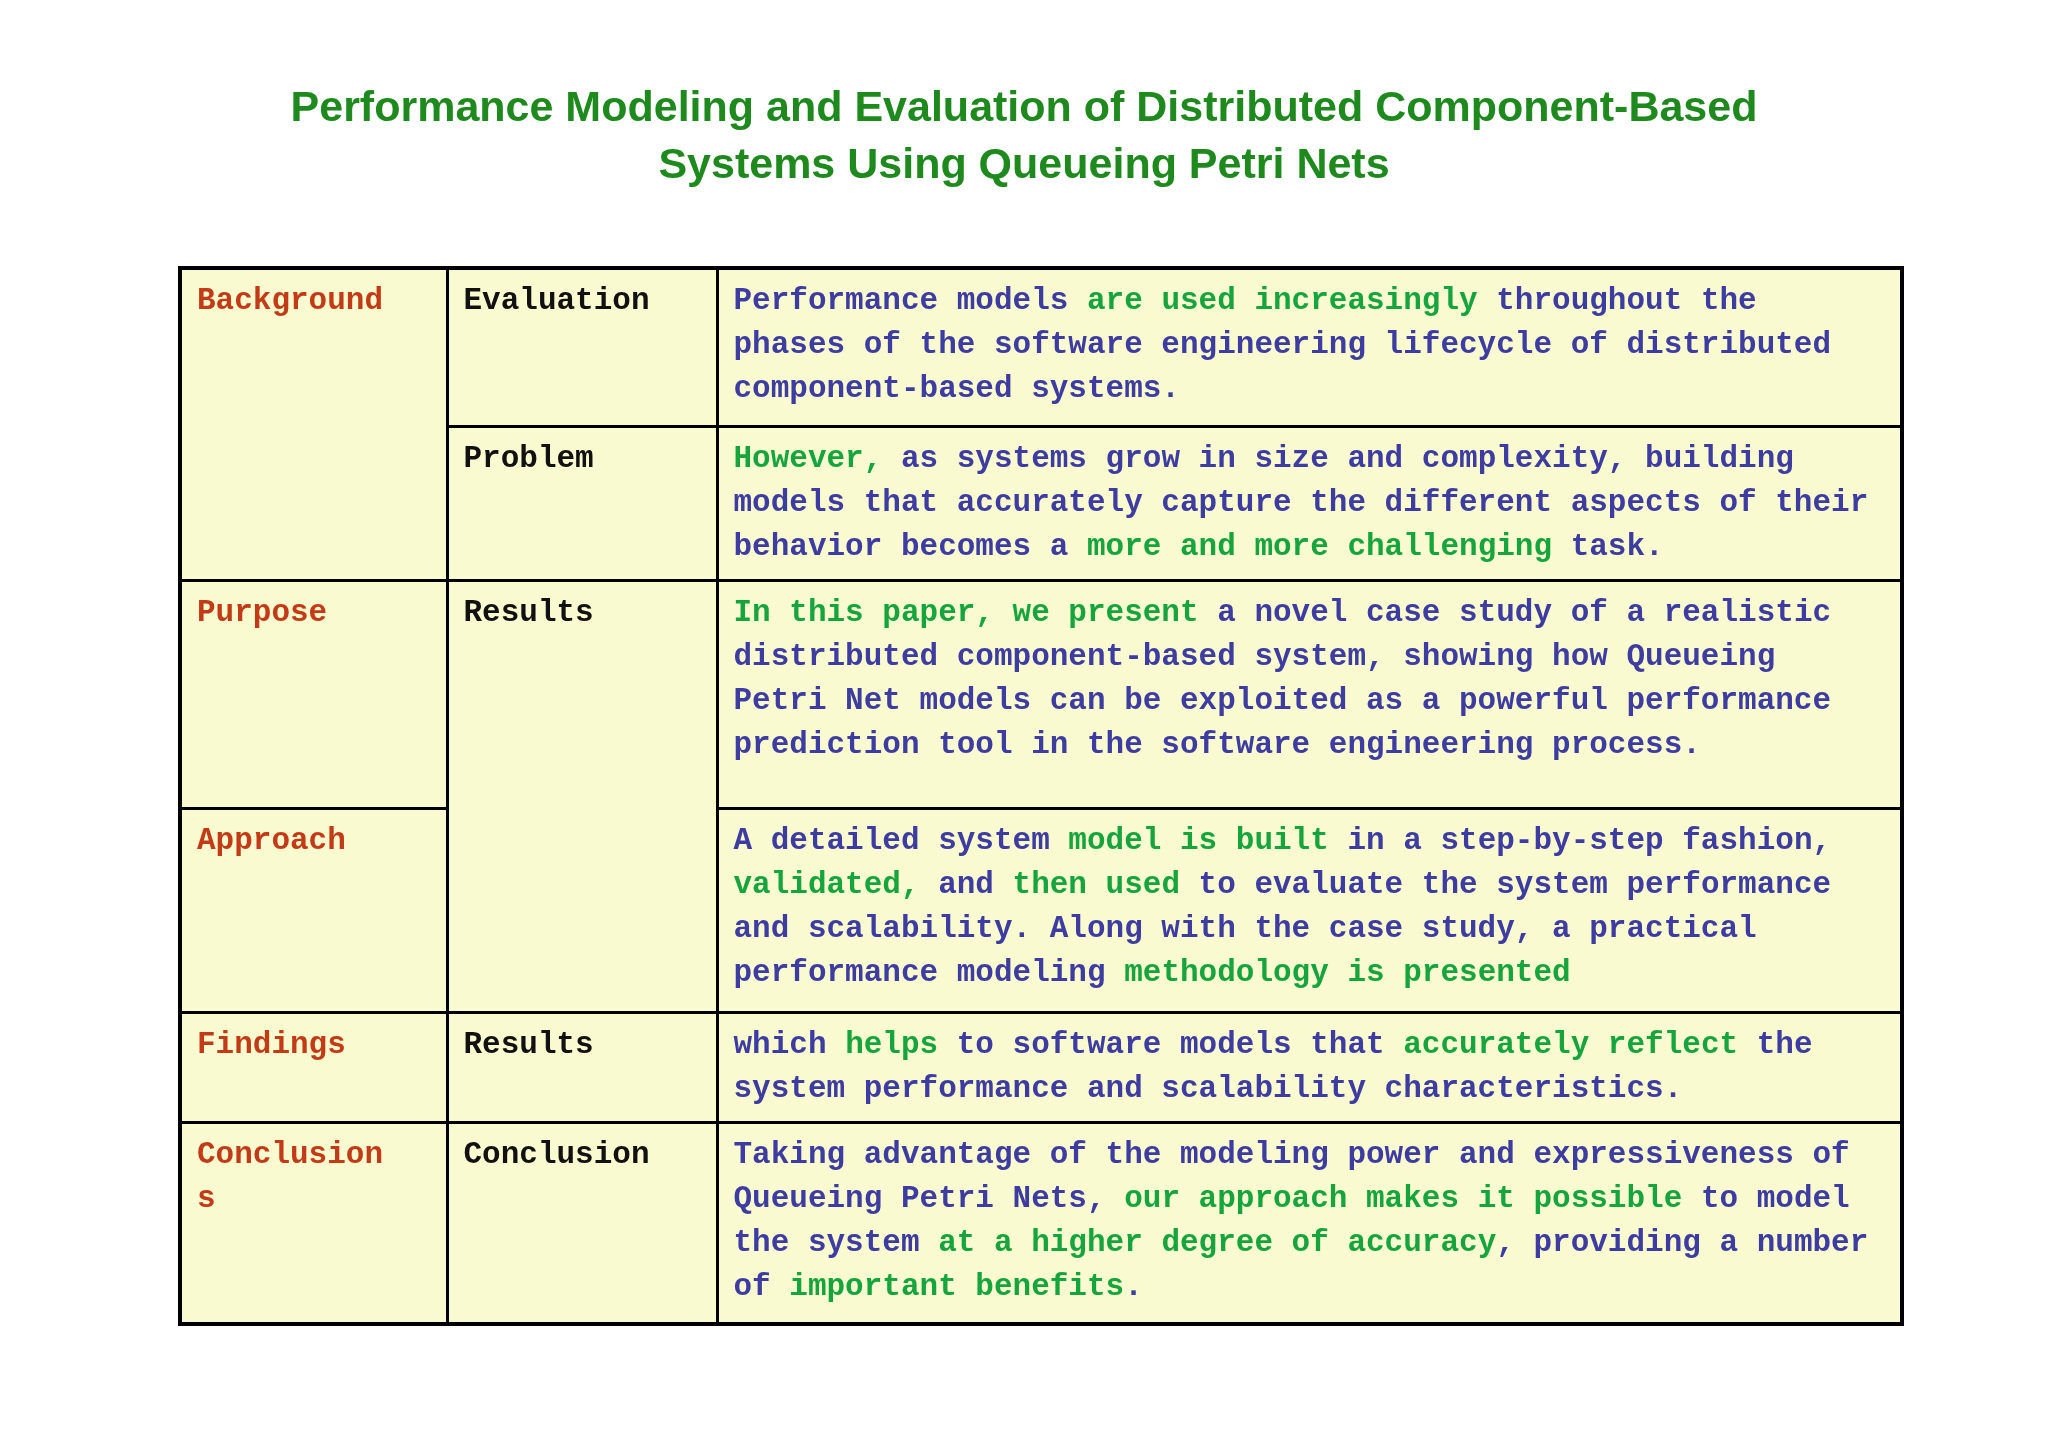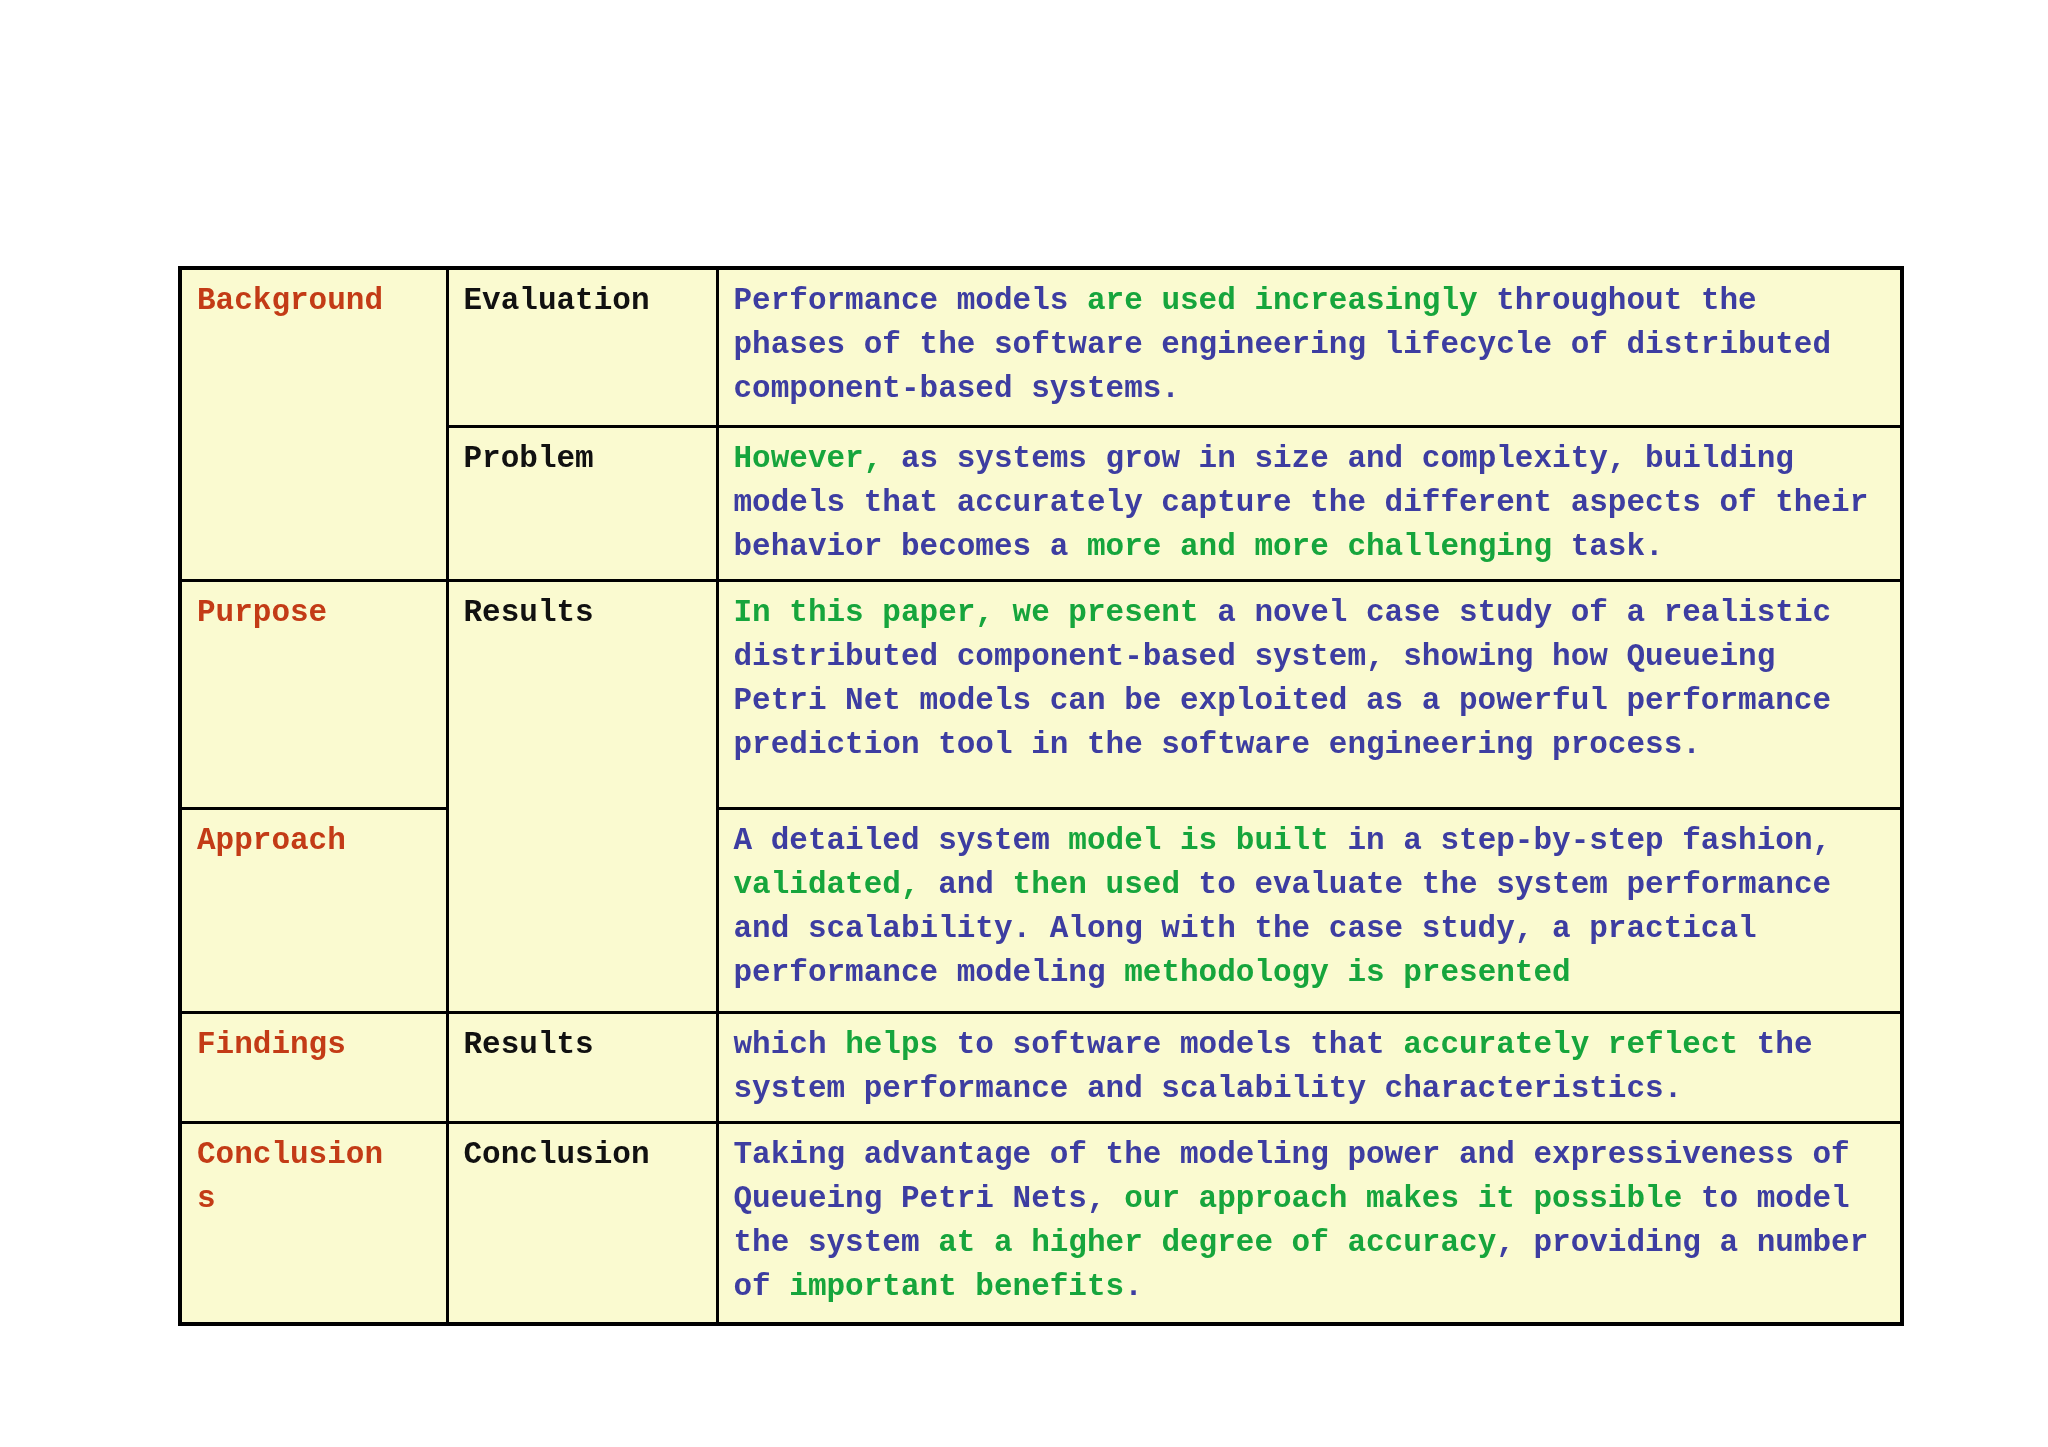--- a/index.html
+++ b/index.html
@@ -48,20 +48,22 @@
   .content{color:var(--body-blue);}
   .content .seg-blue{color:var(--body-blue);text-align:right;}
   .content .seg-green{color:var(--body-green);}
 </style>
 </head>
 <body>
 
 <div class="slide">
 
   <div class="title">
+    <div>Performance Modeling and Evaluation of Distributed Component-Based</div>
+    <div>Systems Using Queueing Petri Nets</div>
   </div>
 
   <table class="summary">
     <colgroup>
       <col style="width:267px">
       <col style="width:270px">
       <col style="width:1185px">
     </colgroup>
     <tbody>
       <tr style="height:158px">

